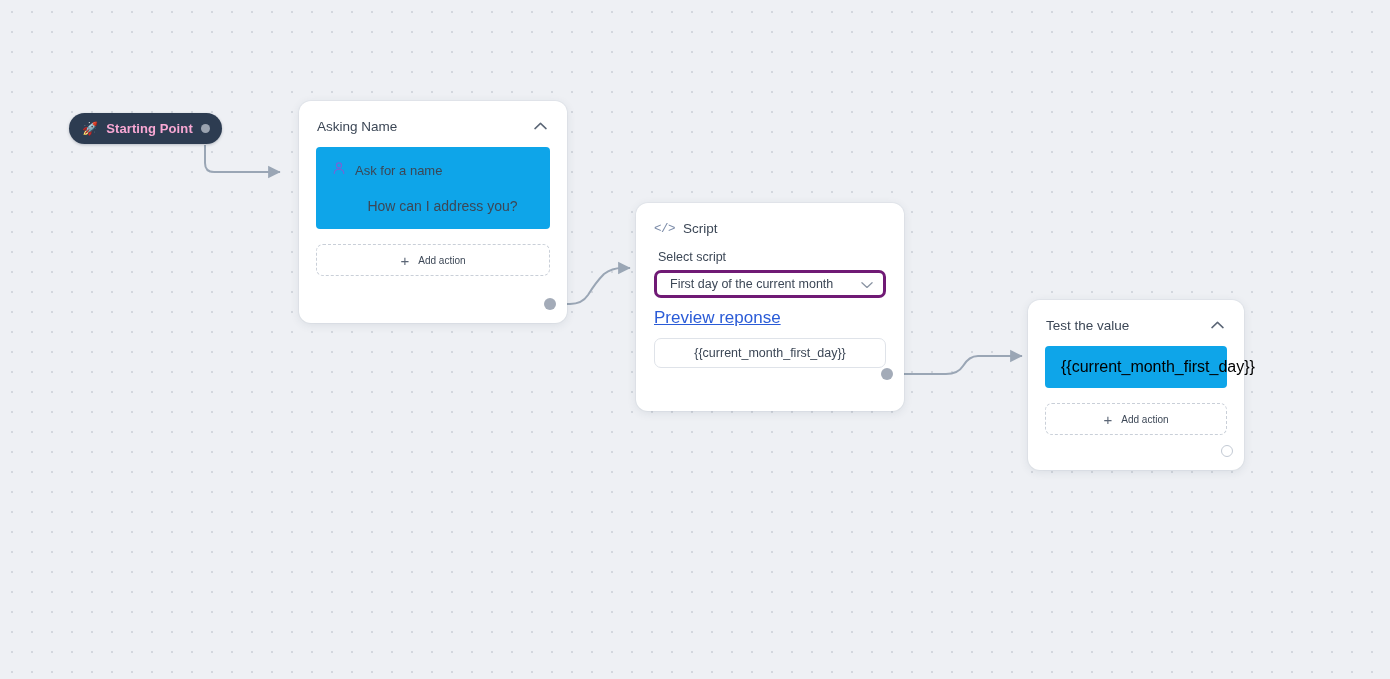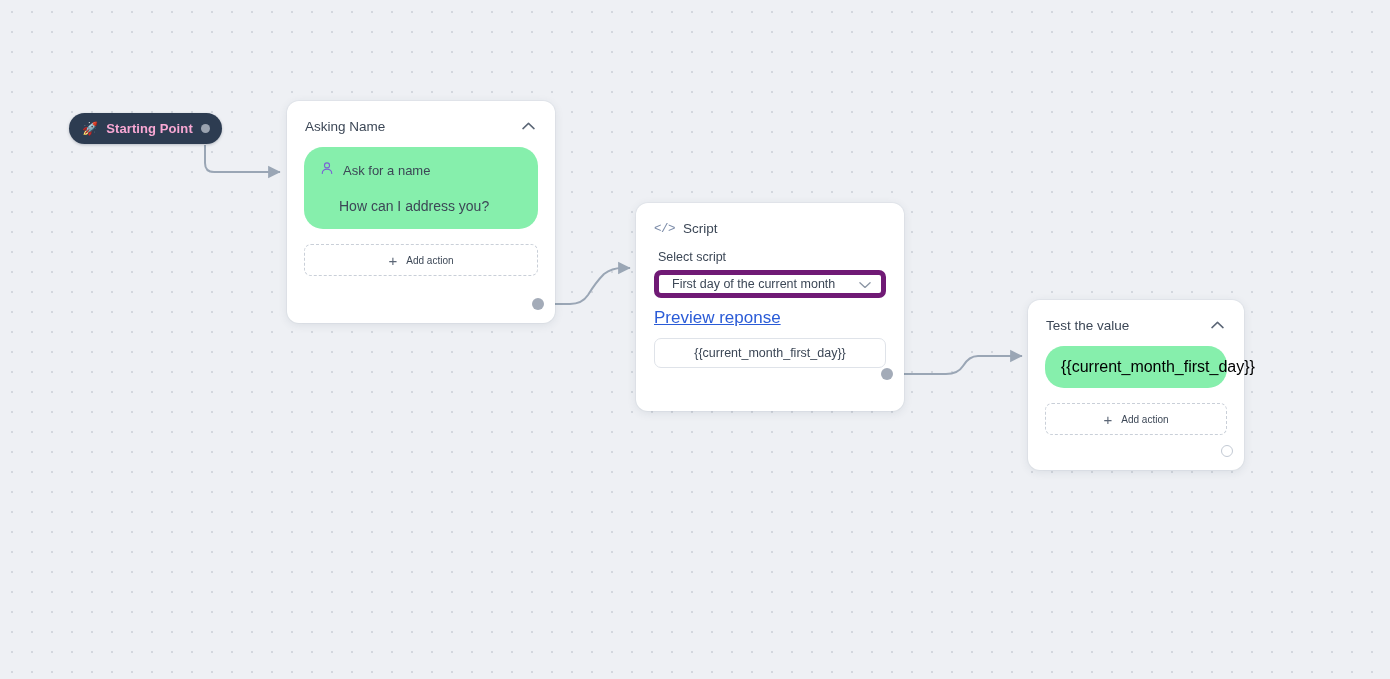--- a/index.html
+++ b/index.html
@@ -89,22 +89,22 @@
     height: 18px;
     display: flex;
     align-items: center;
     justify-content: center;
     cursor: pointer;
   }
   .chevron-btn svg { display: block; }
 
   
   .panel {
-    background: #86efac;
-    border-radius: 19px;
+    background: #0ea5e9;
+    border-radius: 4px;
     margin: 0 17px;
     padding: 14px 16px;
   }
   .panel-row {
     display: flex;
     align-items: center;
     gap: 9px;
   }
   .panel-row .row-label {
     font-size: 13px;
@@ -168,21 +168,21 @@
     font-family: "Liberation Mono", monospace;
   }
   .field-label {
     font-size: 12.5px;
     color: #3c4756;
     padding: 14px 18px 6px 22px;
   }
   .select {
     margin: 0 18px;
     height: 28px;
-    border: 5px solid #701a75;
+    border: 3px solid #701a75;
     border-radius: 7px;
     background: #ffffff;
     display: flex;
     align-items: center;
     justify-content: space-between;
     padding: 0 10px 0 13px;
     cursor: pointer;
   }
   .select .sel-value {
     font-size: 12.5px;
@@ -229,21 +229,21 @@
 
     <path d="M 892 374 L 946 374 Q 958 374 963 366 Q 969 356 978 356 L 1022 356" fill="none" stroke="#9aa6b5" stroke-width="2" marker-end="url(#arrow)"></path>
   </svg>
 
   <div class="start-pill">
     <span class="rocket">🚀</span>
     <span class="label">Starting Point</span>
     <span class="handle"></span>
   </div>
 
-  <div class="node" style="left:287px; top:101px; width:268px; height:222px;">
+  <div class="node" style="left:299px; top:101px; width:268px; height:222px;text-align:center;">
 
     <div class="node-header">
       <span class="node-title">Asking Name</span>
       <span class="chevron-btn">
         <svg width="13" height="8" viewBox="0 0 13 8">
           <path d="M1 6.6 L6.5 1.4 L12 6.6" fill="none" stroke="#5b6676" stroke-width="1.5" stroke-linecap="round" stroke-linejoin="round"></path>
         </svg>
       </span>
     </div>
 

